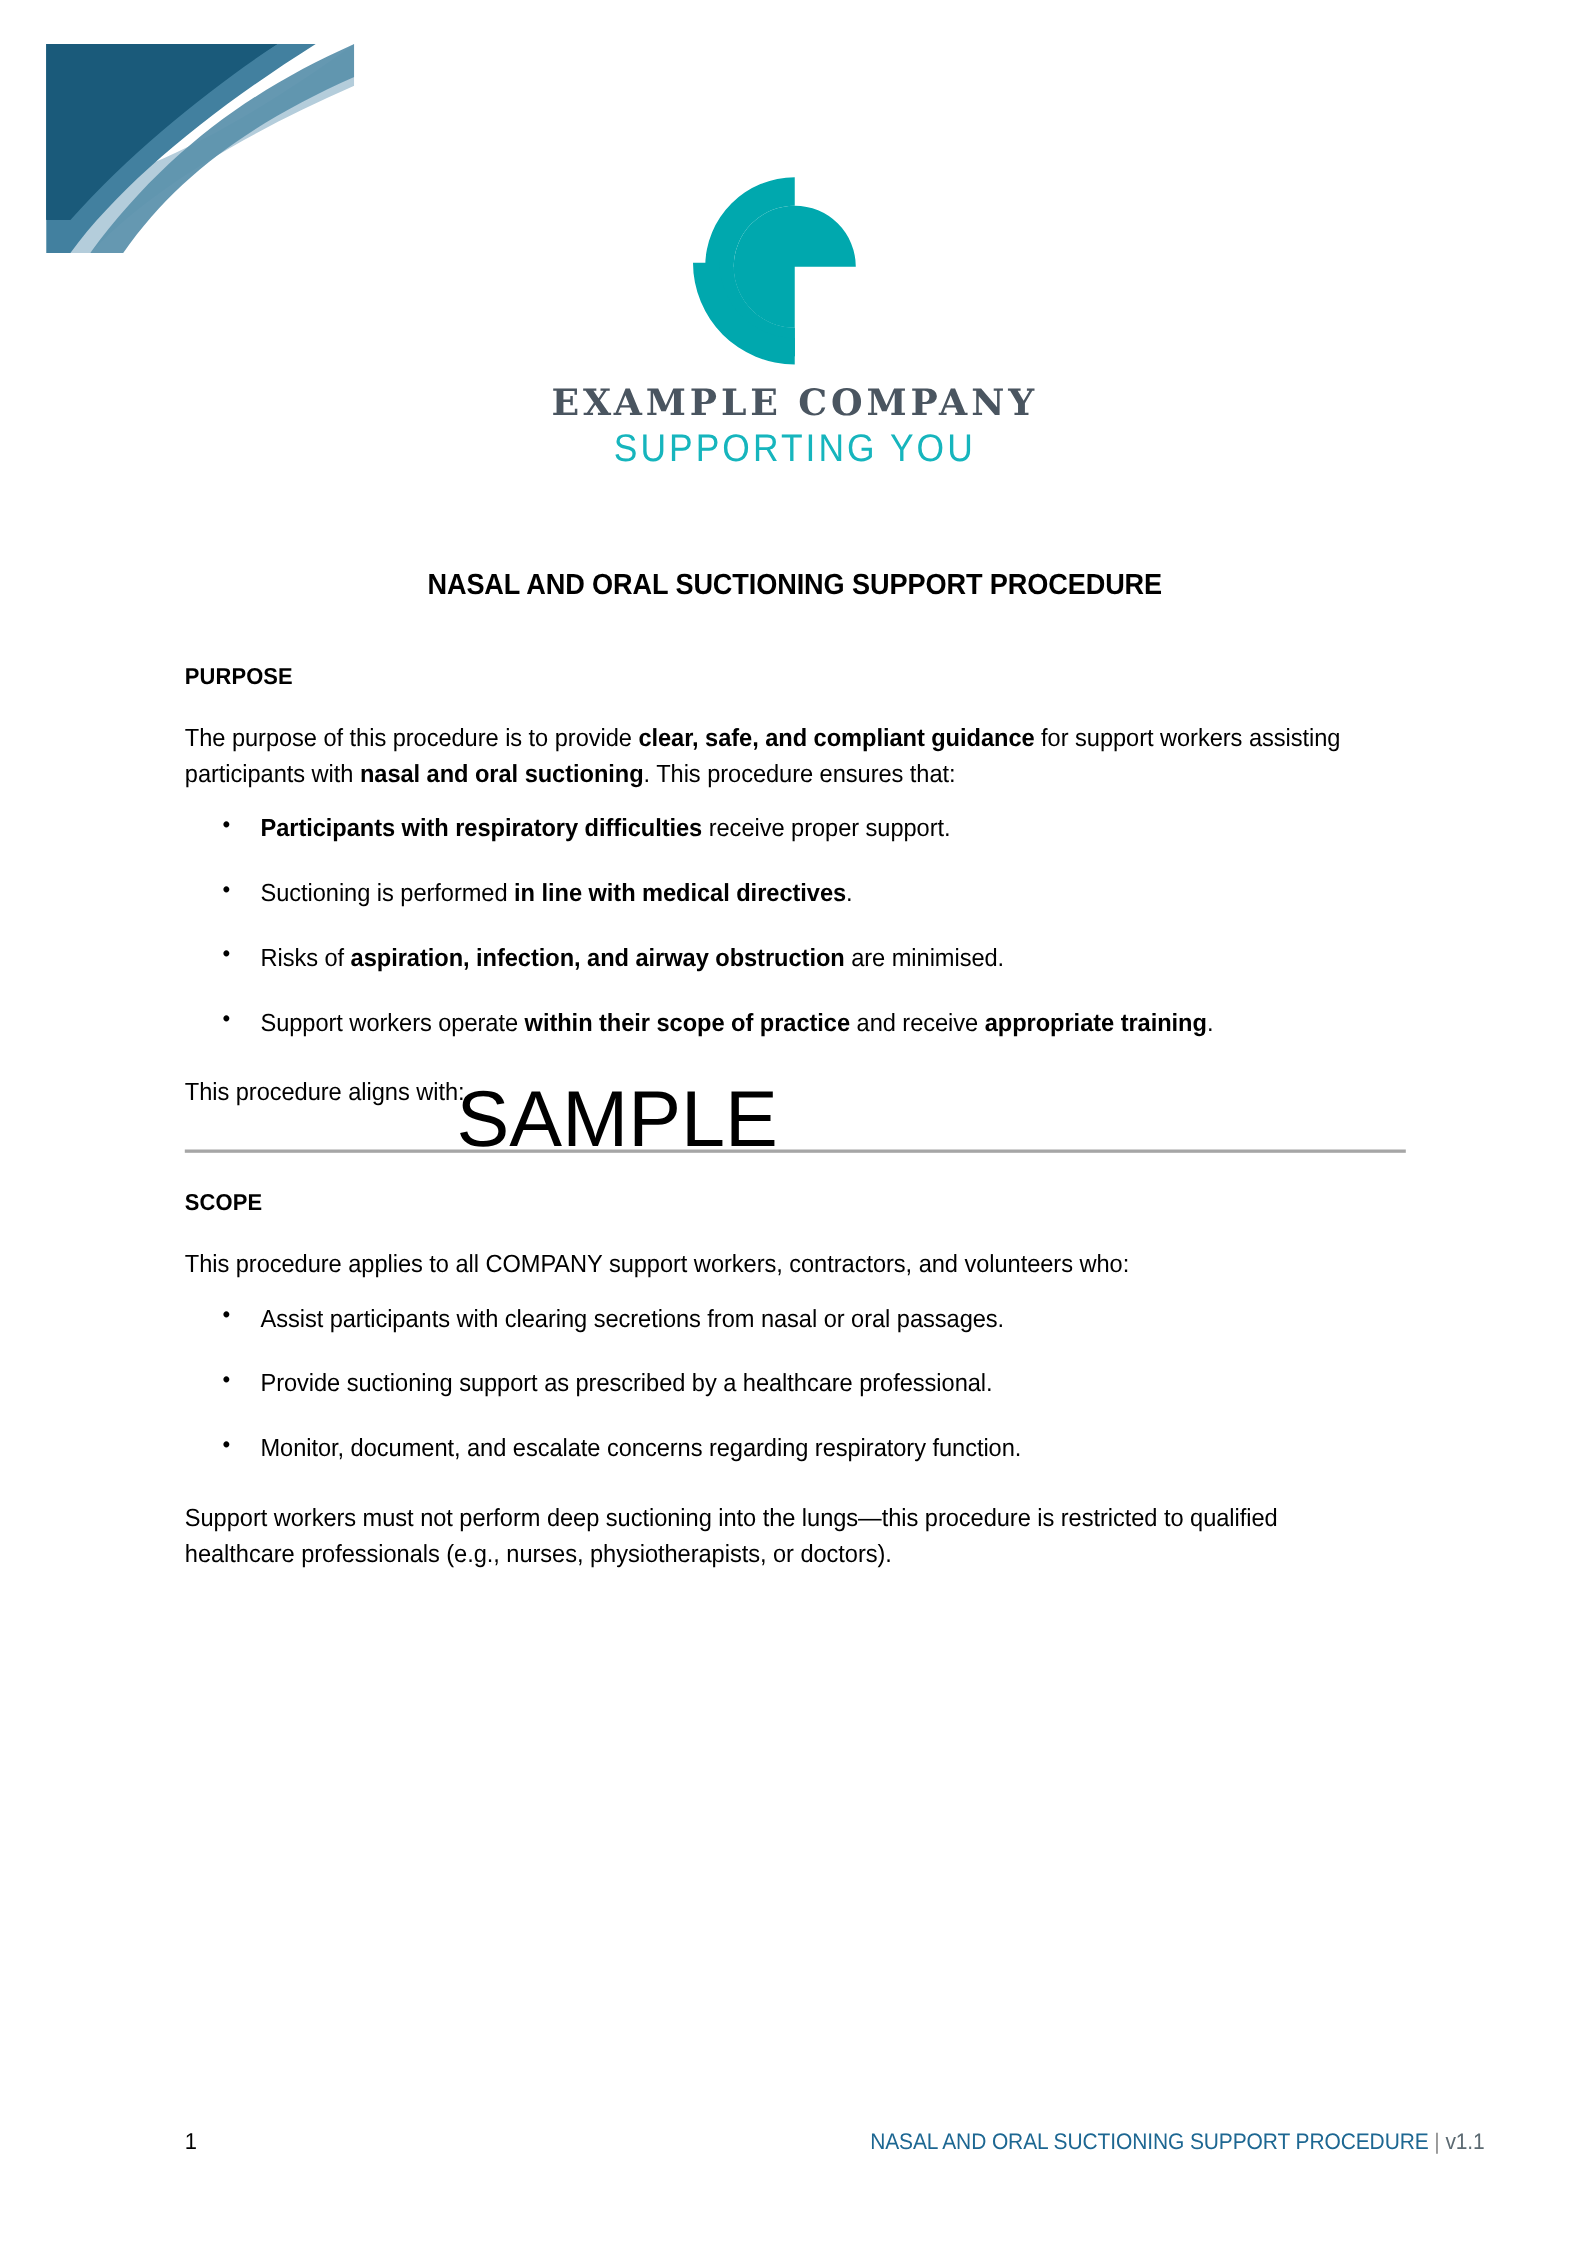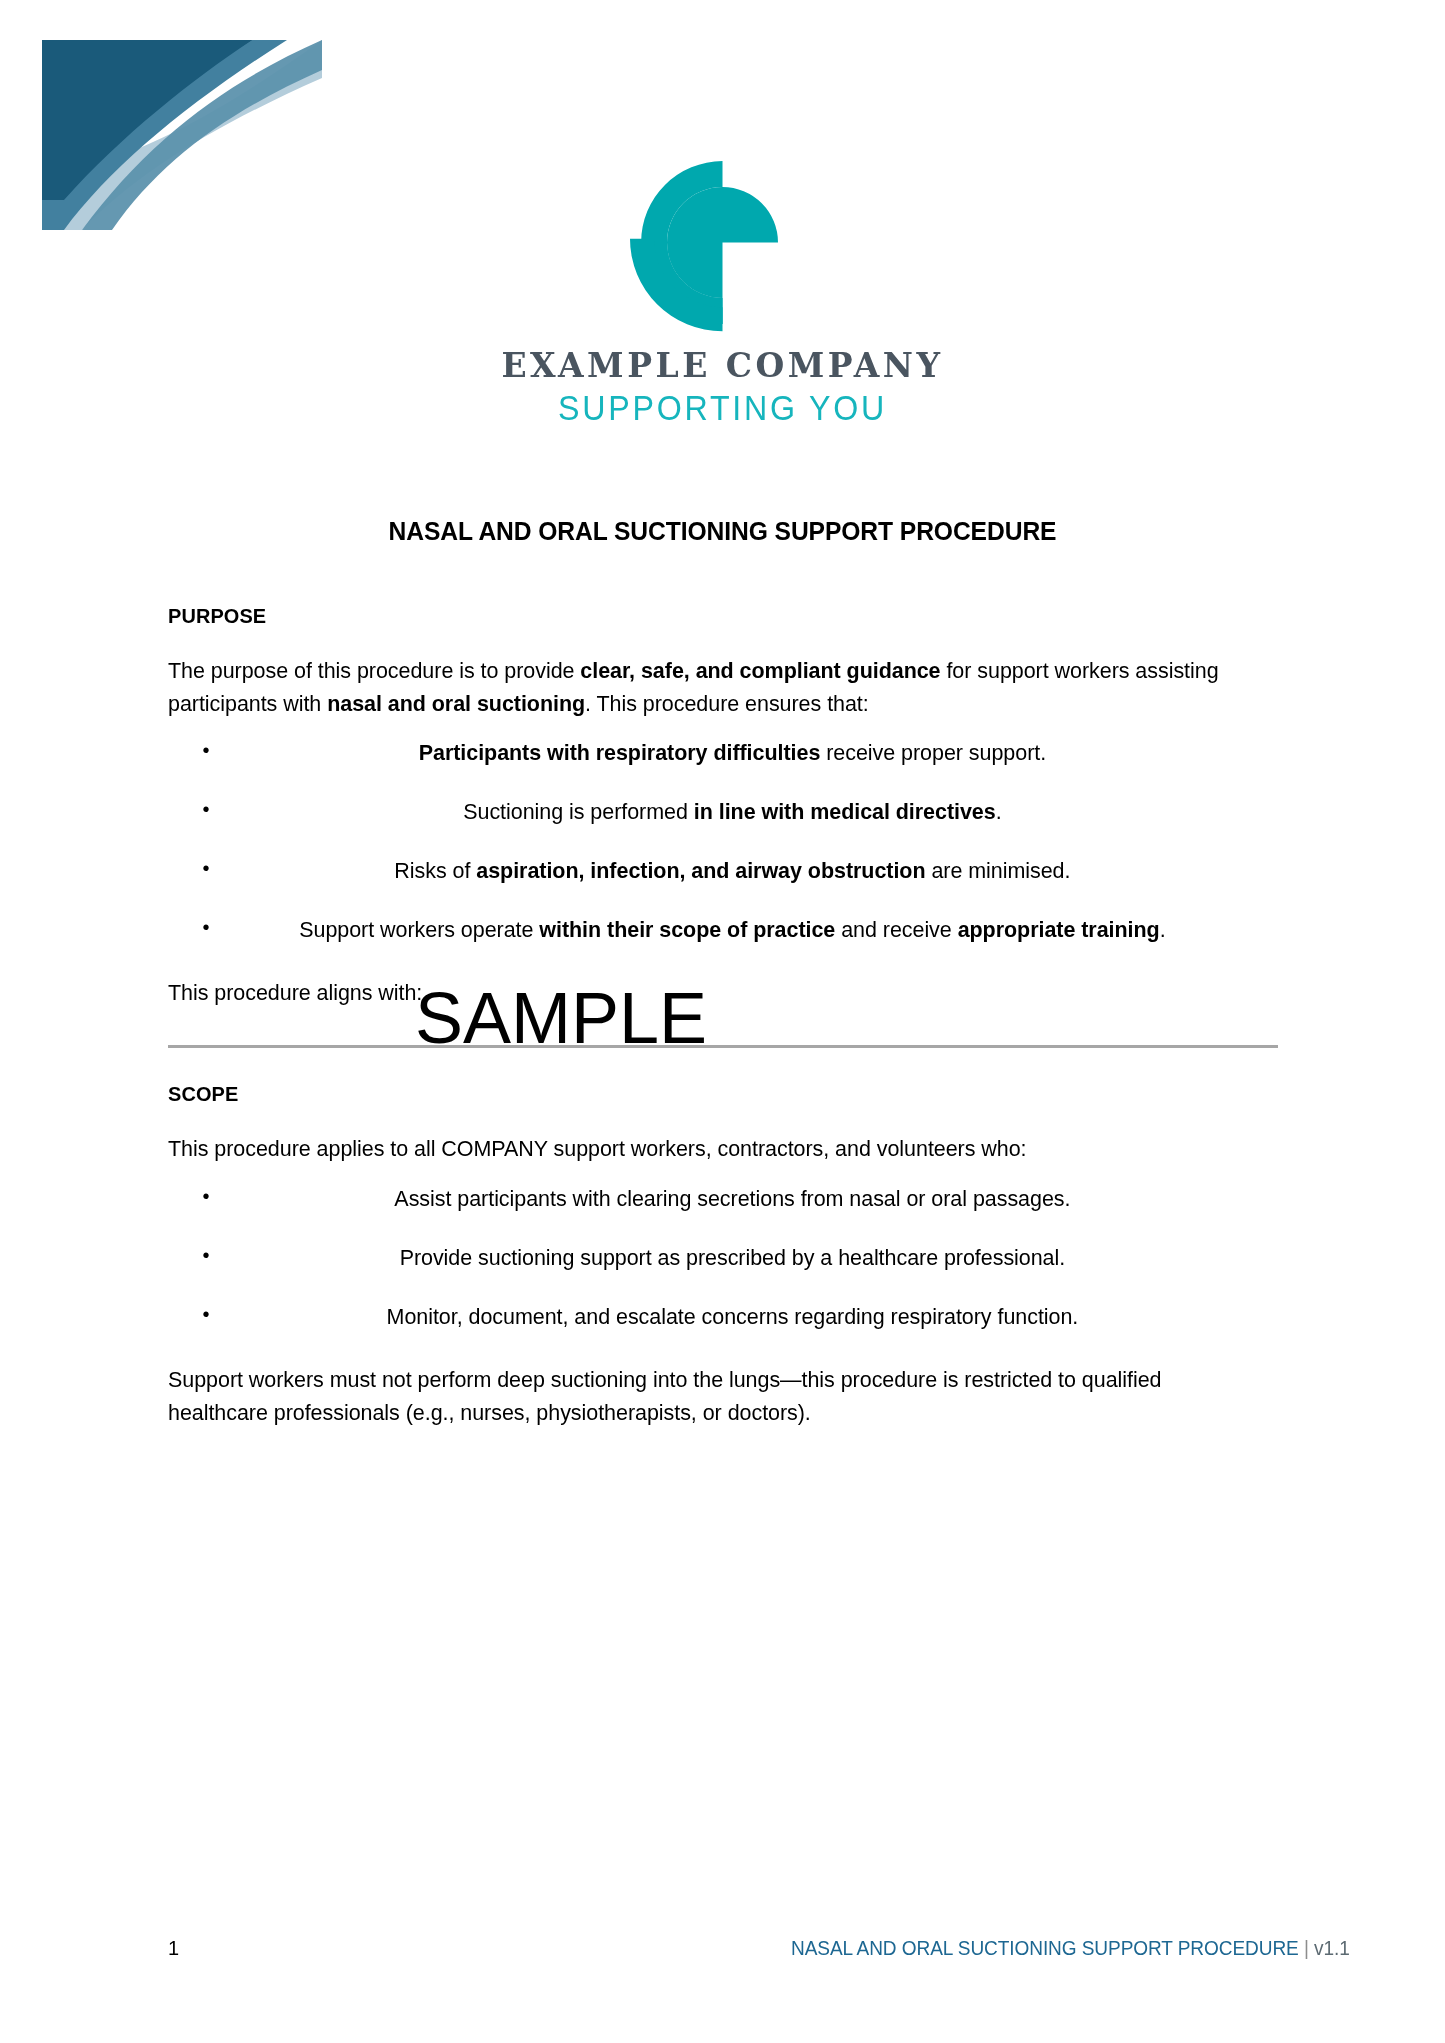--- a/index.html
+++ b/index.html
@@ -109,21 +109,20 @@
     transform: scaleX(0.955);
     transform-origin: left center;
     letter-spacing: -0.05px;
   }
   p.body-text b { font-weight: 700; }
 
   ul.bullets {
     list-style: none;
     margin: 8px 0 16px 0;
     padding: 0;
-    text-align: center;
   }
   ul.bullets li {
     position: relative;
     font-size: 22.5px;
     line-height: 1.47;
     padding-left: 72px;
     margin-bottom: 26px;
     color: #000000;
     transform: scaleX(0.955);
     transform-origin: left center;

